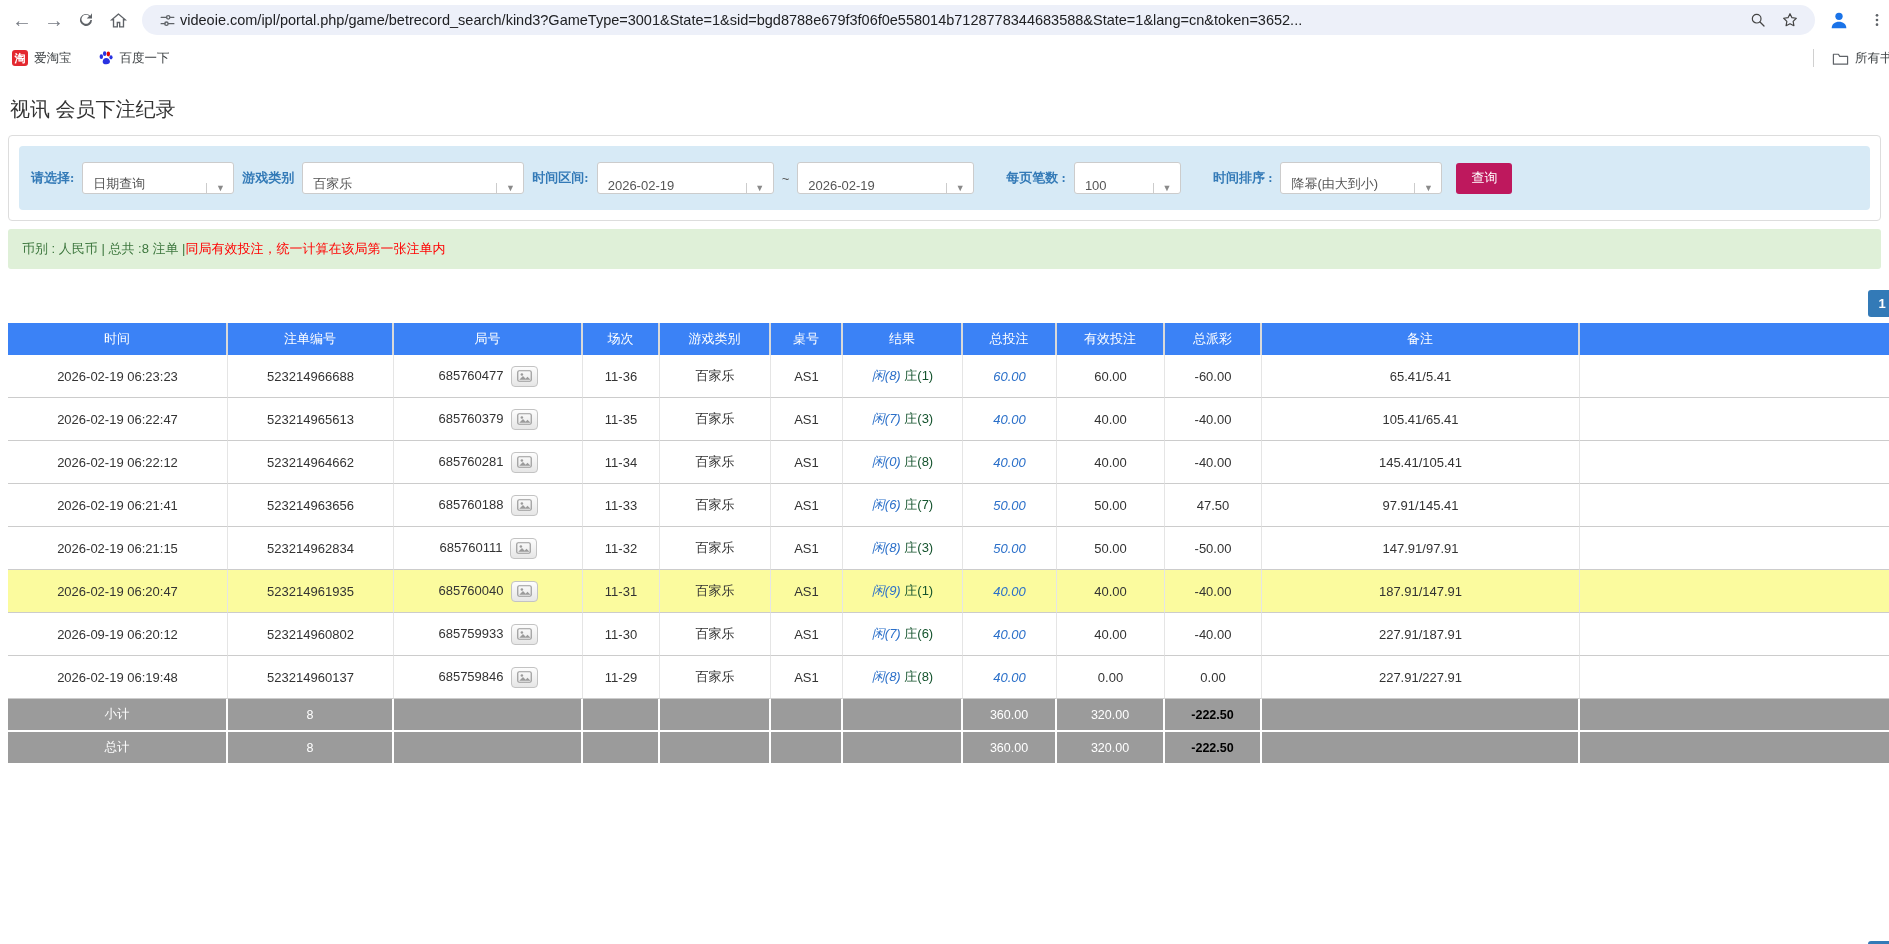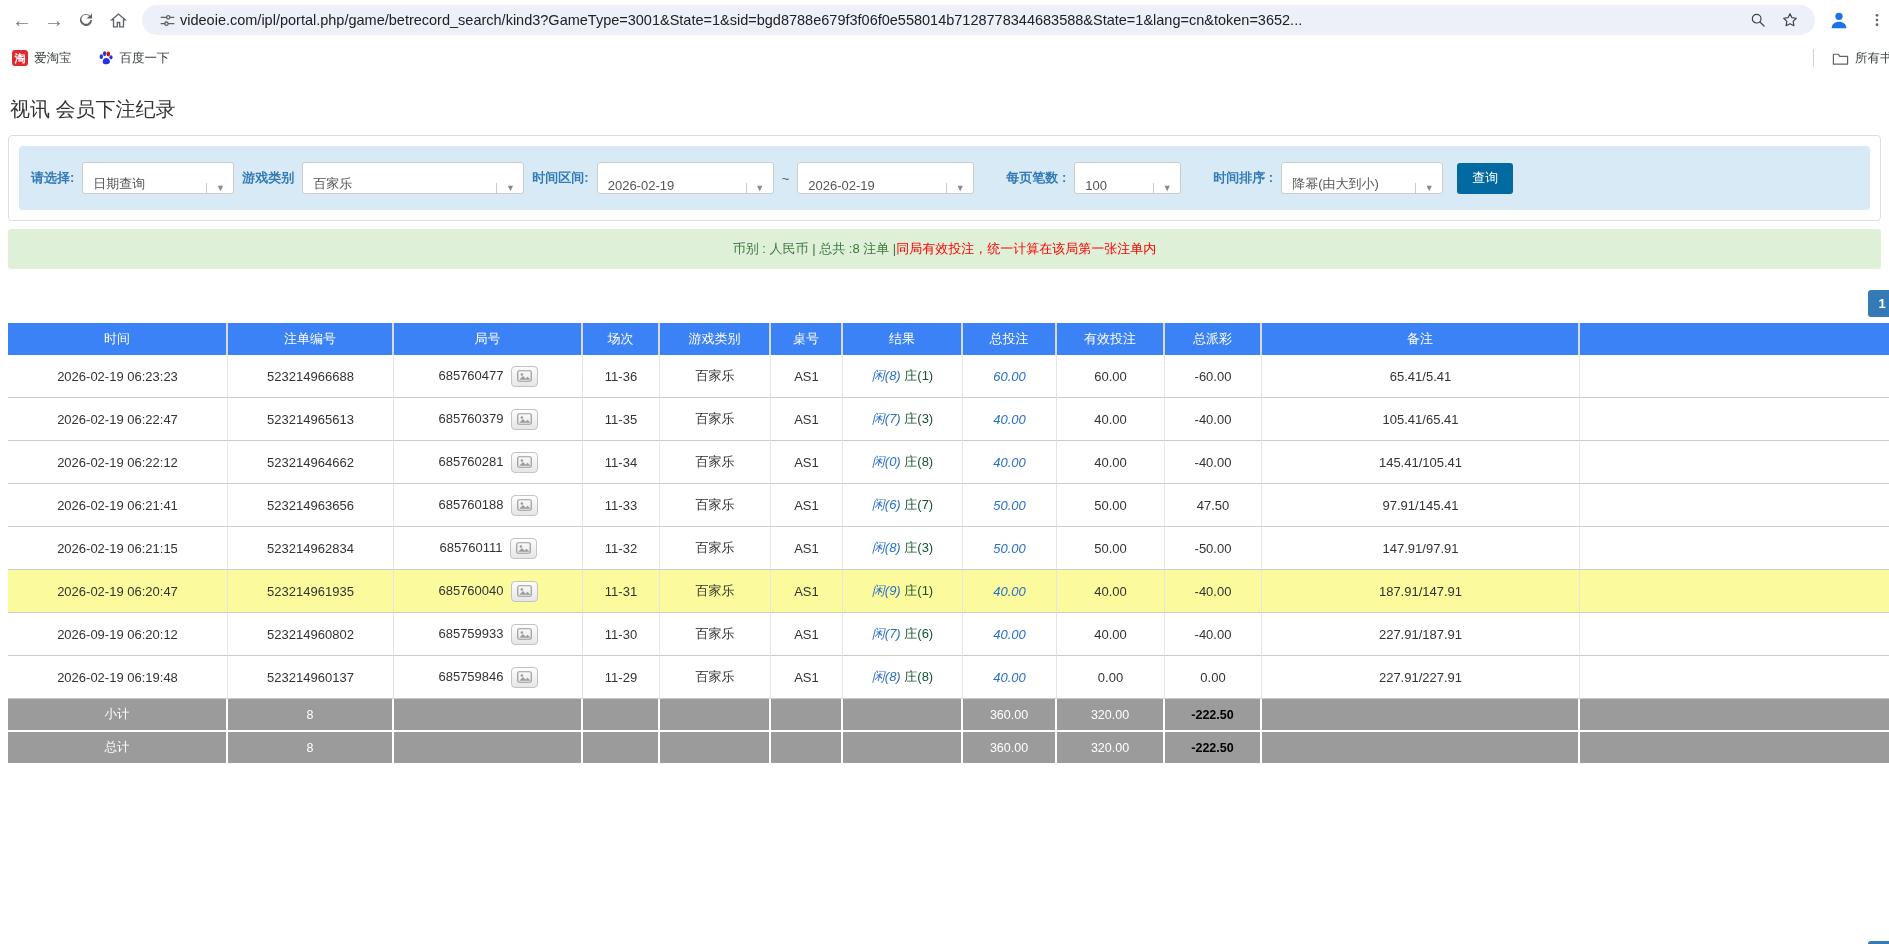--- a/index.html
+++ b/index.html
@@ -23,30 +23,30 @@
   .bm-item{display:flex;align-items:center;gap:6px;margin-right:26px;font-size:12.5px;color:#3c4043;cursor:pointer;}
   .tb-icon{width:16px;height:16px;background:#e3282f;color:#fff;border-radius:3px;font-size:11px;line-height:16px;
     text-align:center;font-weight:bold;}
   .bm-right{margin-left:auto;display:flex;align-items:center;gap:8px;margin-right:-28px;}
   .bm-divider{width:1px;height:18px;background:#d0d0d0;margin-right:10px;}
   .bm-all{display:flex;align-items:center;gap:6px;font-size:12.5px;color:#3c4043;white-space:nowrap;cursor:pointer;}
   
   .page-title{font-size:20px;color:#333;margin:20px 0 12px 10px;font-weight:normal;}
   .filter-panel{margin:0 8px;border:1px solid #ddd;border-radius:4px;background:#fff;padding:10px;}
   .filter-bar{background:#d7eaf6;border-radius:4px;padding:16px 12px;display:flex;align-items:center;gap:8px;}
-  .f-label{color:#337ab7;font-weight:bold;font-size:13px;white-space:nowrap;}
+  .f-label{color:#337ab7;font-weight:bold;font-size:13px;white-space:nowrap;font-family:Liberation Serif, serif;}
   .sel{background:#fff;border:1px solid #ccc;border-radius:3px;height:30px;display:flex;align-items:flex-end;cursor:pointer;}
   .sel .val{padding:0 10px;font-size:13px;color:#555;display:flex;align-items:center;white-space:nowrap;flex:1;}
   .sel .arrow{width:26px;border-left:1px solid #ccc;display:flex;align-items:center;justify-content:center;
     color:#8a8a8a;font-size:9px;}
   .tilde{color:#555;font-size:13px;}
-  .search-btn{background:#0369a1;color:#fff;border:none;border-radius:3px;height:31px;padding:0 15px;
+  .search-btn{background:#be185d;color:#fff;border:none;border-radius:3px;height:31px;padding:0 15px;
     font-size:13px;margin-left:6px;cursor:pointer;font-family:inherit;}
   .summary-bar{margin:8px 8px 0 8px;background:#dff0d8;border-radius:3px;padding:11px 14px;display:flex;
-    justify-content:center;align-items:center;font-size:13px;}
+    justify-content:flex-start;align-items:center;font-size:13px;}
   .summary-left{color:#3c763d;}
   .summary-right{color:#f00;}
   .pager{position:relative;height:27px;margin-top:21px;}
   .pager .page-btn{position:absolute;right:-7px;top:0;width:28px;height:27px;background:#337ab7;color:#fff;
     border-radius:3px;display:flex;align-items:center;justify-content:center;font-size:13px;font-weight:bold;cursor:pointer;}
   .pager-bottom{margin-top:176px;}
   
   table.bets{border-collapse:separate;border-spacing:0;margin:6px 0 0 8px;table-layout:fixed;width:1960px;font-size:13px;}
   table.bets th{background:#3b82f6;color:#fff;font-weight:normal;height:30px;text-align:center;
     border-right:2px solid #d9d9d9;overflow:hidden;white-space:nowrap;}

